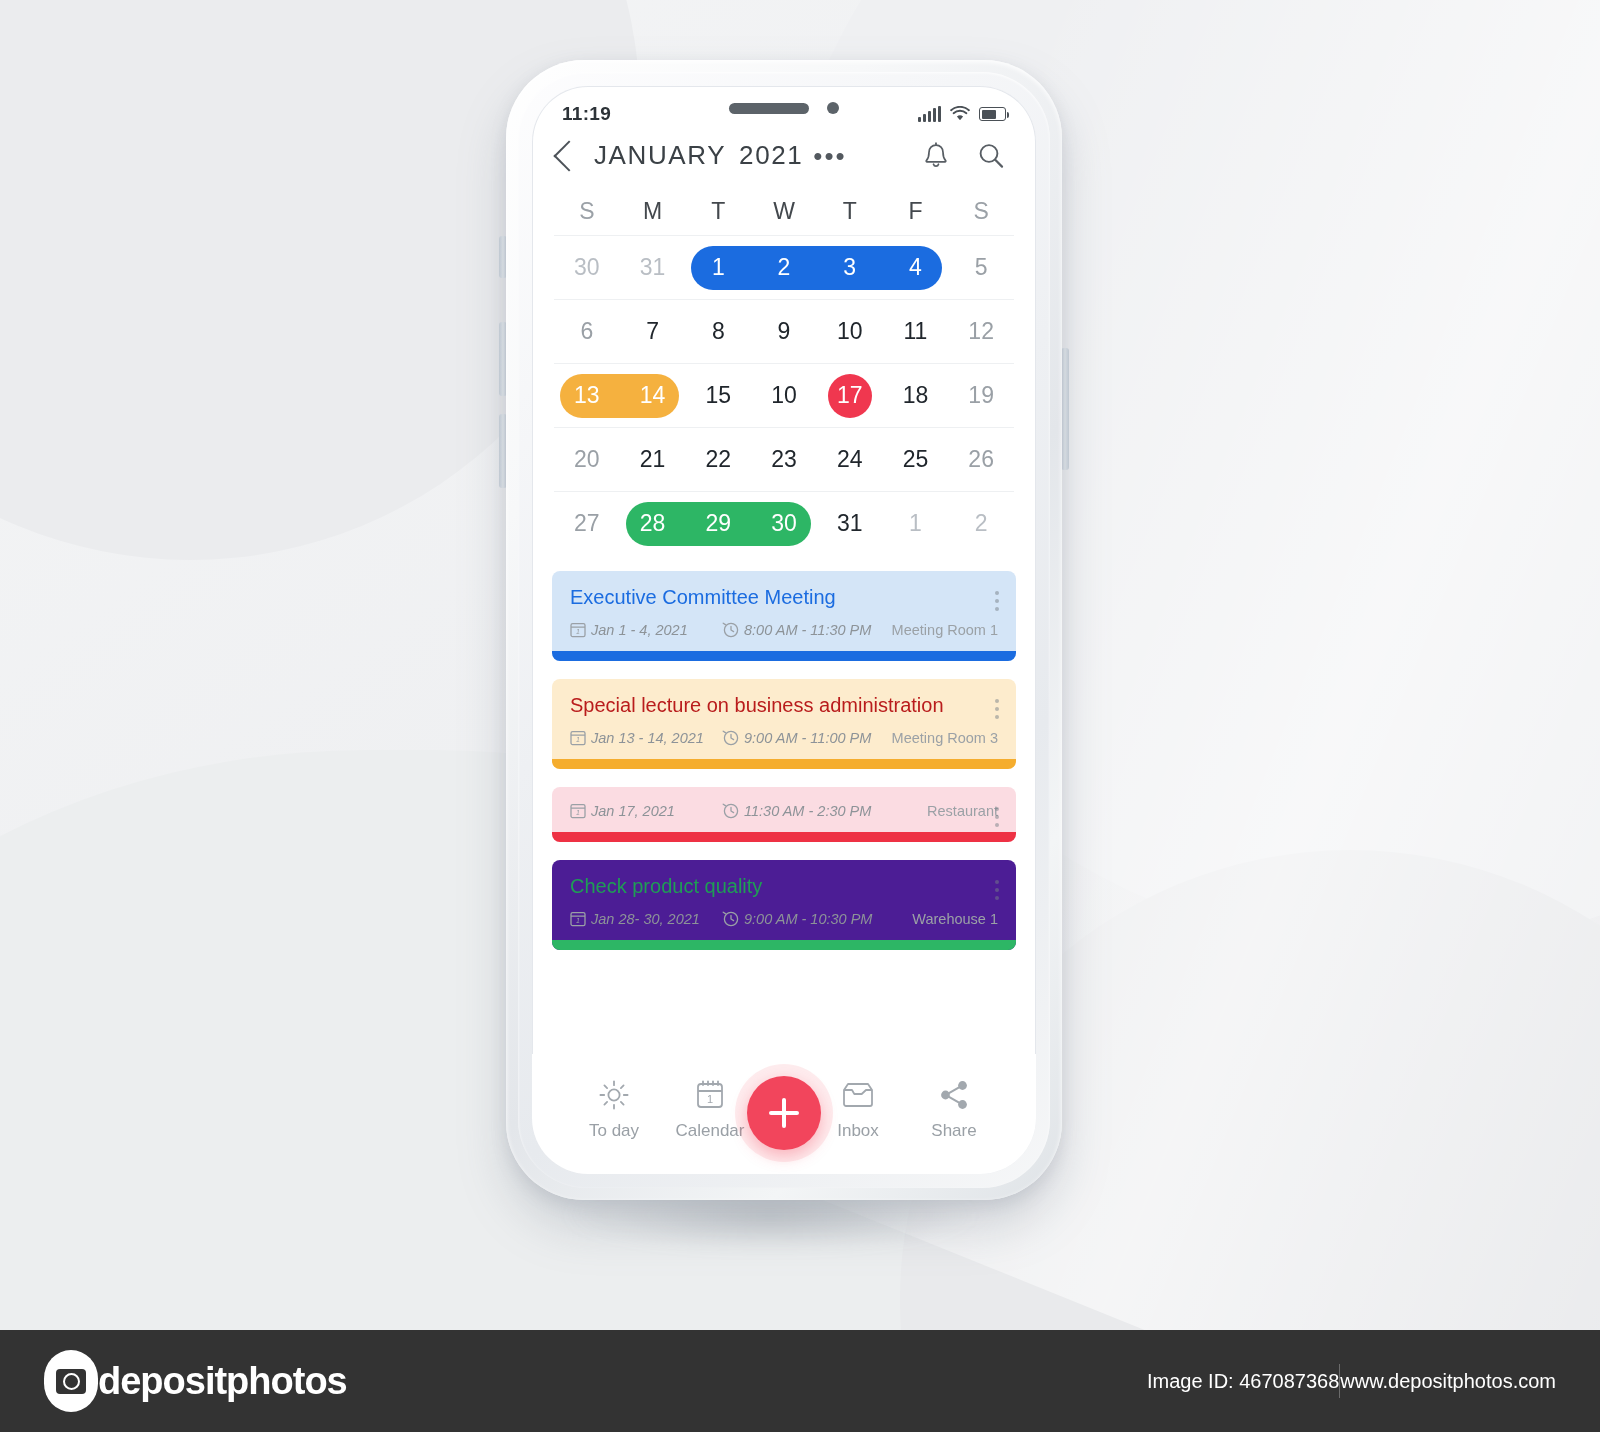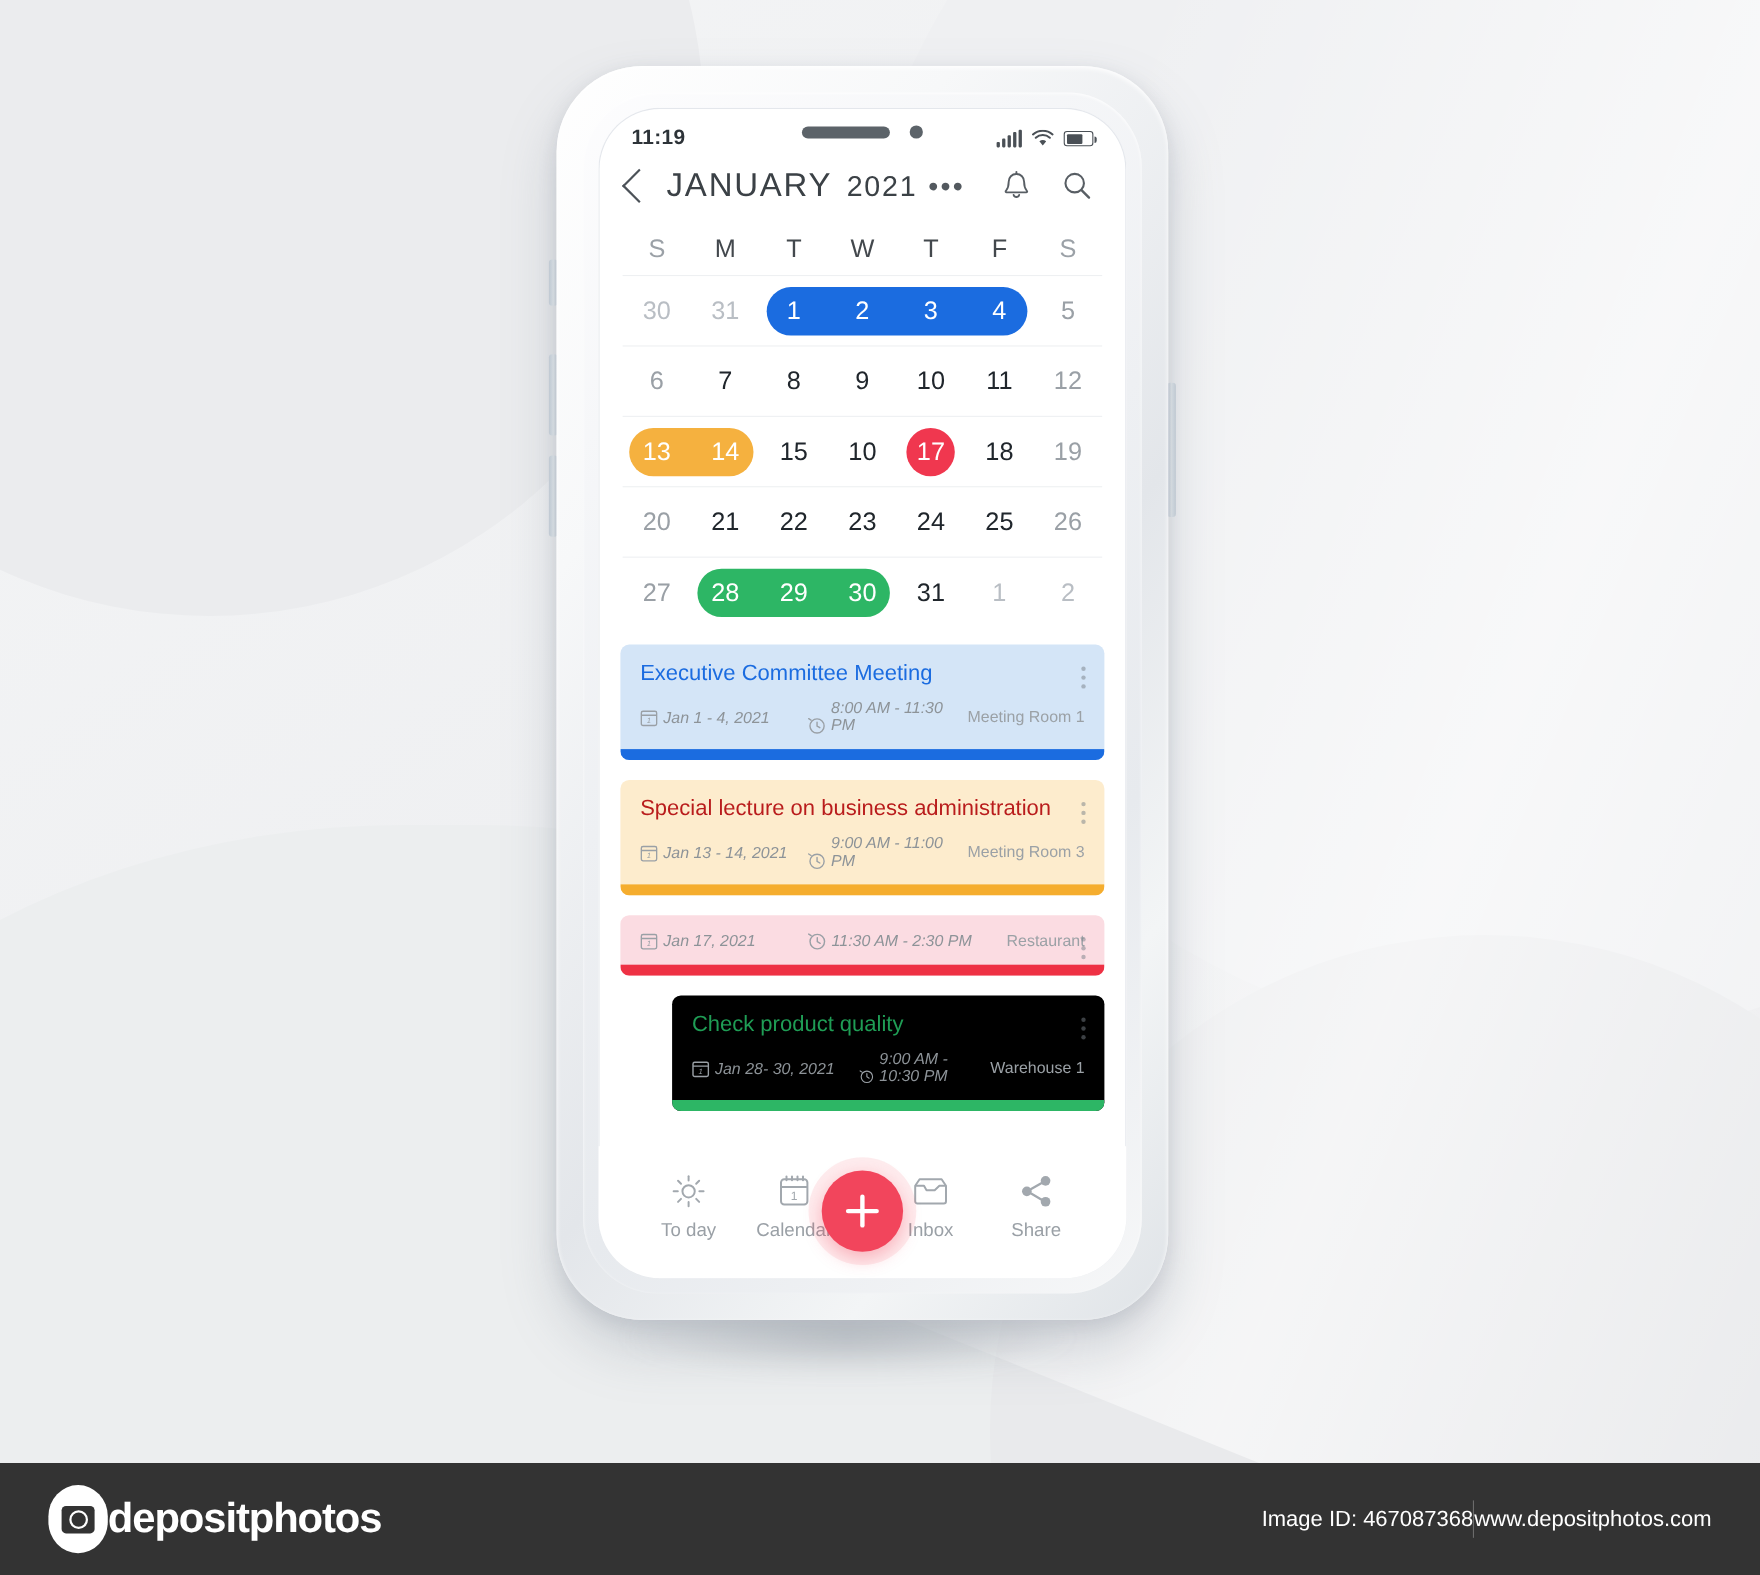--- a/index.html
+++ b/index.html
@@ -28,21 +28,21 @@
   .device-shadow { position:absolute; left:560px; top:1180px; width:420px; height:70px;
                    background:radial-gradient(ellipse at center, rgba(120,128,138,.30) 0%, rgba(120,128,138,0) 70%);
                    filter: blur(8px); }
   .device {
     position:absolute; left:506px; top:60px; width:556px; height:1140px;
     border-radius:78px;
     background: linear-gradient(128deg,#ffffff 0%,#f7f8f9 25%,#e3e6ea 58%,#f3f5f6 80%,#dfe3e7 100%);
     box-shadow: 0 26px 48px rgba(120,130,142,.28),
                 0 6px 16px rgba(120,130,142,.18),
                 inset 0 2px 5px rgba(255,255,255,.95);
-    padding: 24px;
+    padding: 12px;
   }
   .device-inner {
     width:100%; height:100%; border-radius:68px; padding:14px;
     background: linear-gradient(140deg,#fdfdfe 0%,#eef0f3 45%,#e7eaee 70%,#f6f7f8 100%);
     box-shadow: inset 0 1px 3px rgba(255,255,255,.9);
   }
   .screen {
     position:relative; width:100%; height:100%; border-radius:56px;
     background:#ffffff; overflow:hidden;
     box-shadow: inset 0 0 0 1px rgba(205,212,220,.55);
@@ -74,21 +74,21 @@
           position:relative; padding:1.5px; }
   .batt::after { content:""; position:absolute; right:-4px; top:4px; width:2.5px; height:6px;
                  background:#4a5056; border-radius:0 2px 2px 0; }
   .batt span { display:block; height:100%; width:68%; background:#4a5056; border-radius:1px; }
 
   
   .appbar { display:flex; align-items:center; padding:6px 30px 16px 26px; }
   .back-chevron { width:22px; height:22px; border-left:2.6px solid #4c5258;
                   border-bottom:2.6px solid #4c5258; transform:rotate(45deg);
                   margin-right:14px; cursor:pointer; }
-  .month-title { font-size:30px; color:#3b4146; letter-spacing:1.6px; font-weight:400; }
+  .month-title { font-size:26px; color:#3b4146; letter-spacing:1.6px; font-weight:400; }
   .year-title  { font-size:26px; color:#3b4146; letter-spacing:1.6px; margin-left:13px; }
   .dots-h { margin-left:10px; color:#53595f; font-size:26px; letter-spacing:2px; line-height:1;
             cursor:pointer; }
   .appbar-actions { margin-left:auto; display:flex; align-items:center; gap:26px; }
   .ico { cursor:pointer; }
 
   
   .cal { padding:0 22px; }
   .cal-row { display:grid; grid-template-columns:repeat(7,1fr); align-items:center; }
   .dow { height:48px; }
@@ -118,21 +118,21 @@
   .meta-item.time { flex:1; }
   .meta-loc { margin-left:auto; color:#9ba1a6; font-size:14.5px; }
   .accent-bar { height:10px; }
   .kebab { position:absolute; right:17px; top:20px; display:flex; flex-direction:column;
            gap:4px; cursor:pointer; }
   .kebab i { width:4px; height:4px; border-radius:50%; background:rgba(120,128,136,.5);
              display:block; }
   .ev-blue   { background:#d4e5f7; } .ev-blue   .event-title{color:#1b6ce0;} .ev-blue   .accent-bar{background:#1b6ce0;}
   .ev-orange { background:#fdeccd; } .ev-orange .event-title{color:#b91c1c;} .ev-orange .accent-bar{background:#f5ad2e;}
   .ev-red    { background:#fbdce2; } .ev-red    .event-title{color:#ee3a52;} .ev-red    .accent-bar{background:#ee3144;}
-  .ev-green  { background:#000000;margin-left:47px; } .ev-green  .event-title{color:#1f9d55;} .ev-green  .accent-bar{background:#2db665;}
+  .ev-green  { background:#4c1d95; } .ev-green  .event-title{color:#1f9d55;} .ev-green  .accent-bar{background:#2db665;}
 
   
   .tabbar { position:absolute; left:0; right:0; bottom:0; height:120px;
             display:flex; align-items:flex-start; padding:24px 34px 0 34px; background:#fff; }
   .tab { width:96px; display:flex; flex-direction:column; align-items:center; gap:9px;
          cursor:pointer; }
   .tab-label { font-size:17px; color:#9aa0a6; }
   .tab-spacer { flex:1; }
   .fab-wrap { position:absolute; left:50%; top:22px; transform:translateX(-50%); }
   .fab { width:74px; height:74px; border-radius:50%; background:#f2455c; cursor:pointer;

